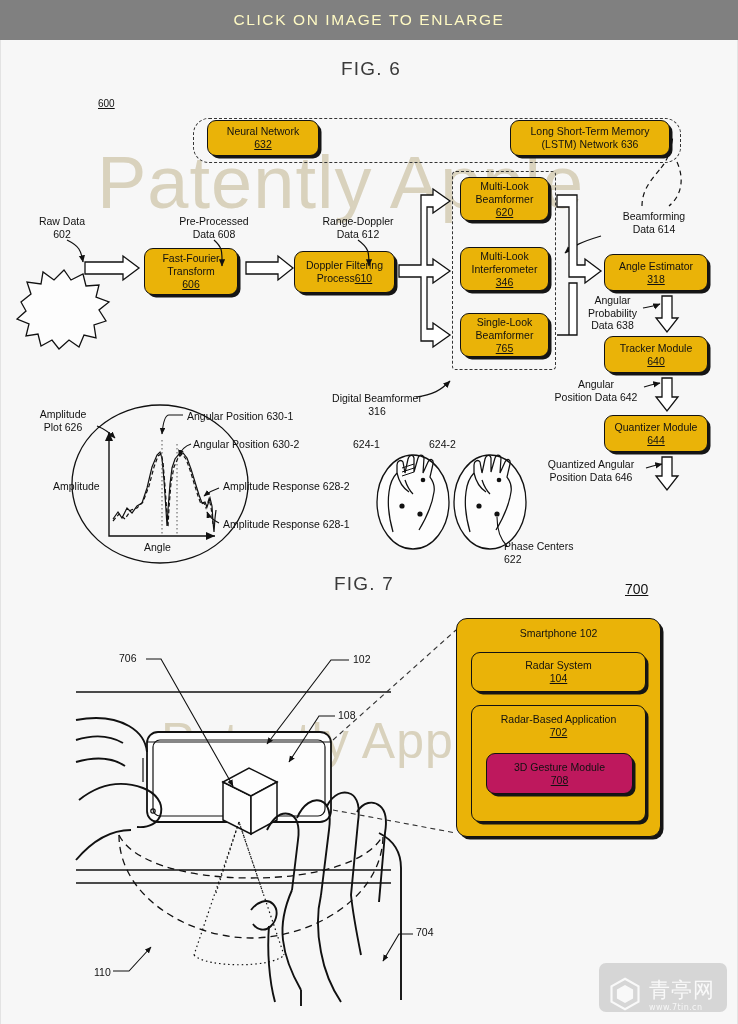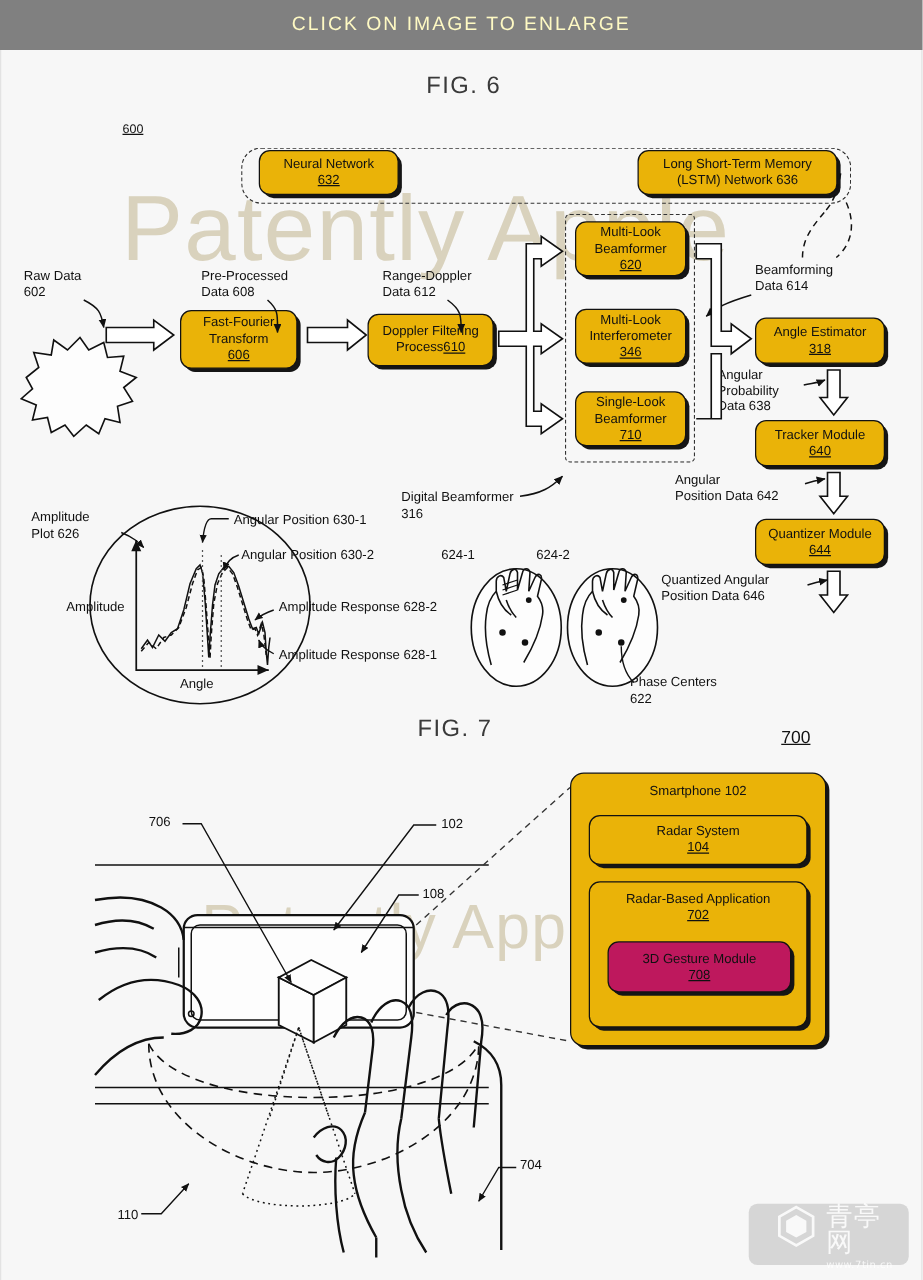--- a/index.html
+++ b/index.html
@@ -27,21 +27,21 @@
     border-left:1px solid #e3e3e3;
     border-right:1px solid #e3e3e3;
     overflow:hidden;
   }
 
   
   .lbl{
     position:absolute;
     font-family:"Liberation Sans", sans-serif;
     font-size:10.5px; color:#111; line-height:12.5px;
-    white-space:pre; text-align:left;
+    white-space:pre; text-align:center;
   }
   .lbl.l{ text-align:left; }
   .u{ text-decoration:underline; }
 
   .figtitle{
     position:absolute;
     font-family:"Liberation Sans", sans-serif;
     font-size:19px; color:#3a3a3a; letter-spacing:1.2px; font-weight:400;
   }
 
@@ -79,21 +79,21 @@
     user-select:none;
   }
   .wm1{ left:96px; top:100px; font-size:74px; letter-spacing:1px; }
   .wm2{ left:160px; top:672px; font-size:50px; letter-spacing:1px; }
 
   
   .badge{
     position:absolute; right:10px; bottom:12px;
     width:128px; height:49px; border-radius:7px;
     background:rgba(160,160,160,0.38);
-    display:flex; align-items:flex-start; gap:6px; padding:0 20px;
+    display:flex; align-items:flex-end; gap:6px; padding:0 8px;
   }
   .badge .hexwrap{ width:36px; height:36px; flex:0 0 36px; }
   .badge .cn{
     color:rgba(255,255,255,0.85); font-size:21px; letter-spacing:1px;
     font-family:"DejaVu Sans", sans-serif; line-height:21px;
   }
   .badge .url{
     color:rgba(255,255,255,0.8); font-size:8px; letter-spacing:0.4px;
     font-family:"DejaVu Sans", sans-serif; margin-top:2px;
   }
@@ -132,21 +132,21 @@
     </div>
 
     <div class="dashbox sq" style="left:451px; top:131px; width:104px; height:199px;"></div>
     <div class="box" style="left:459px; top:137px; width:89px; height:44px;">
       <div><span>Multi-Look</span><br><span>Beamformer</span><br><span class="u">620</span></div>
     </div>
     <div class="box" style="left:459px; top:207px; width:89px; height:44px;">
       <div><span>Multi-Look</span><br><span>Interferometer</span><br><span class="u">346</span></div>
     </div>
     <div class="box" style="left:459px; top:273px; width:89px; height:44px;">
-      <div><span>Single-Look</span><br><span>Beamformer</span><br><span class="u">710</span></div>
+      <div><span>Single-Look</span><br><span>Beamformer</span><br><span class="u">765</span></div>
     </div>
 
     <div class="box" style="left:603px; top:214px; width:104px; height:37px;">
       <div><span>Angle Estimator</span><br><span class="u">318</span></div>
     </div>
     <div class="box" style="left:603px; top:296px; width:104px; height:37px;">
       <div><span>Tracker Module</span><br><span class="u">640</span></div>
     </div>
     <div class="box" style="left:603px; top:375px; width:104px; height:37px;">
       <div><span>Quantizer Module</span><br><span class="u">644</span></div>

